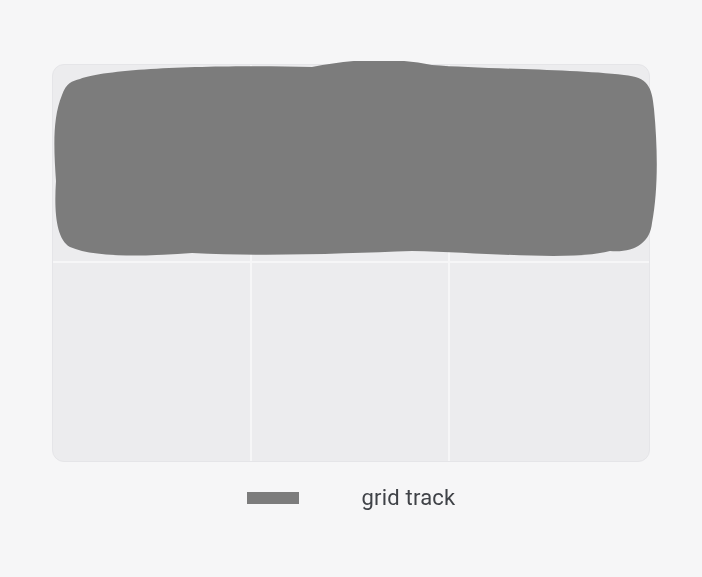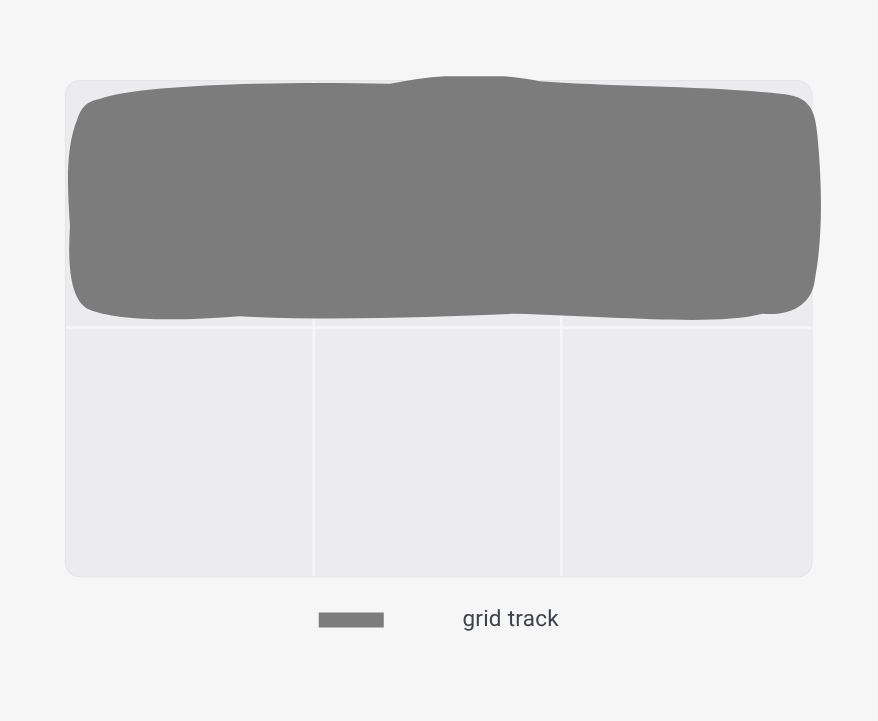--- a/index.html
+++ b/index.html
@@ -51,21 +51,21 @@
     align-items: center;
     justify-content: center;
     gap: 22px;
   }
   .legend-swatch {
     width: 52px;
     height: 12px;
     background: #7c7c7c;
   }
   .legend-label {
-    font-size: 18px;
+    font-size: 22px;
     color: #3f4247;
     letter-spacing: 0.2px;
     margin-left: 41px;
   }
 </style>
 </head>
 <body>
 
 <div class="canvas">
   <div class="cell"></div>

